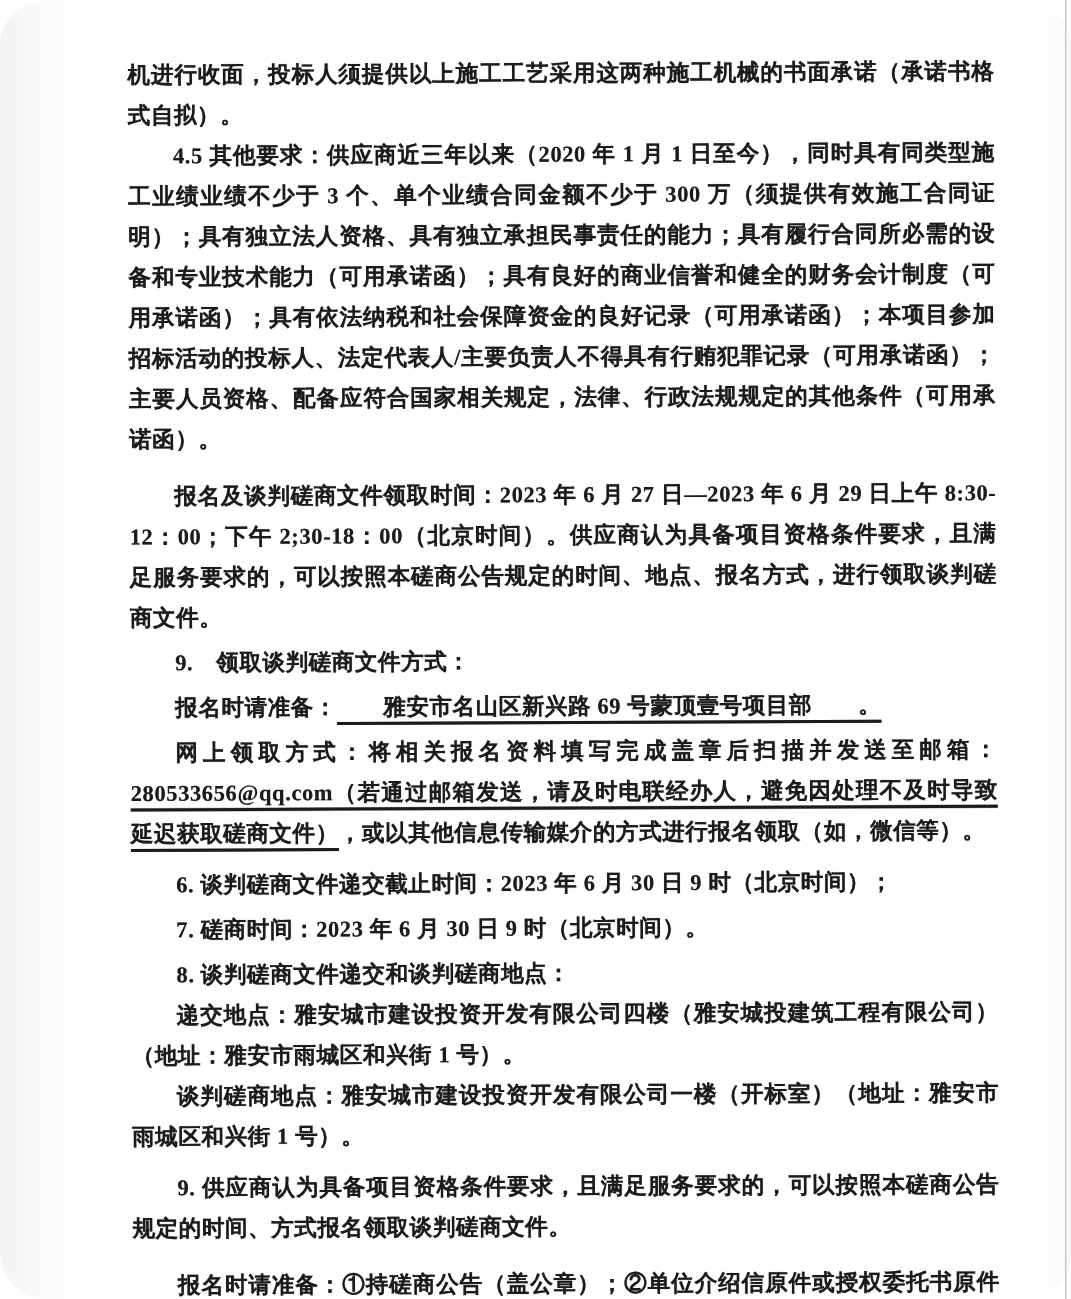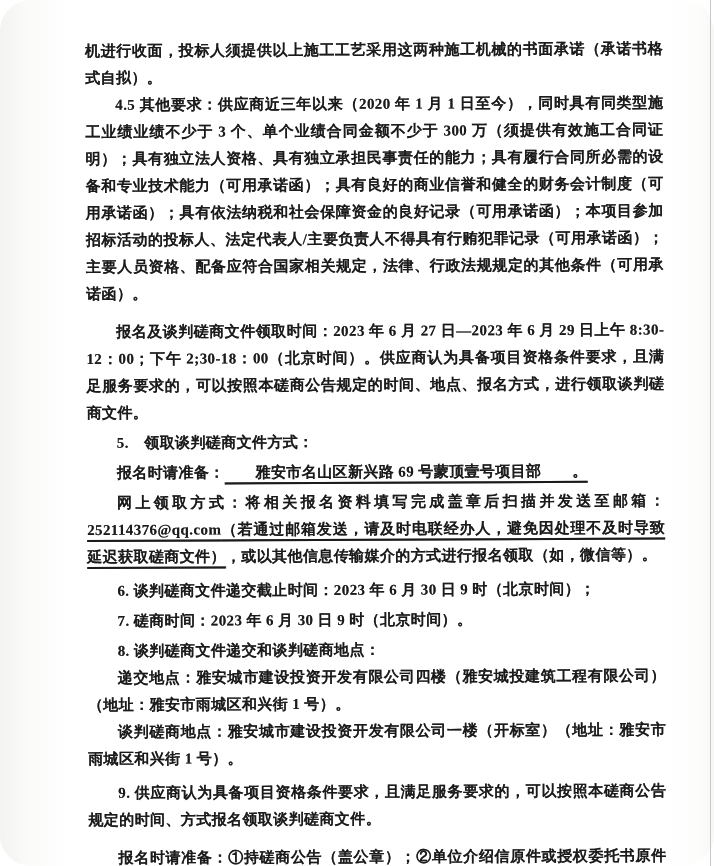--- a/index.html
+++ b/index.html
@@ -66,25 +66,25 @@
 <div class="photo">
   <div class="sheet">
     <div class="doc">
 
       <p><span>机进行收面，投标人须提供以上施工工艺采用这两种施工机械的书面承诺（承诺书格式自拟）。</span></p>
 
       <p class="indent"><span>4.5 其他要求：供应商近三年以来（2020 年 1 月 1 日至今），同时具有同类型施工业绩业绩不少于 3 个、单个业绩合同金额不少于 300 万（须提供有效施工合同证明）；具有独立法人资格、具有独立承担民事责任的能力；具有履行合同所必需的设备和专业技术能力（可用承诺函）；具有良好的商业信誉和健全的财务会计制度（可用承诺函）；具有依法纳税和社会保障资金的良好记录（可用承诺函）；本项目参加招标活动的投标人、法定代表人/主要负责人不得具有行贿犯罪记录（可用承诺函）；主要人员资格、配备应符合国家相关规定，法律、行政法规规定的其他条件（可用承诺函）。</span></p>
 
       <p class="indent gap-lg"><span>报名及谈判磋商文件领取时间：2023 年 6 月 27 日—2023 年 6 月 29 日上午 8:30-12：00；下午 2;30-18：00（北京时间）。供应商认为具备项目资格条件要求，且满足服务要求的，可以按照本磋商公告规定的时间、地点、报名方式，进行领取谈判磋商文件。</span></p>
 
-      <p class="indent gap-sm"><span>5.　领取谈判磋商文件方式：</span></p>
+      <p class="indent gap-sm"><span>9.　领取谈判磋商文件方式：</span></p>
 
       <p class="indent gap-sm"><span>报名时请准备：</span><span class="u">　　雅安市名山区新兴路 69 号蒙顶壹号项目部　　。</span></p>
 
-      <p class="indent gap-sm"><span>网上领取方式：将相关报名资料填写完成盖章后扫描并发送至邮箱：</span><span class="u"> 252114376@qq.com</span><span class="u">（若通过邮箱发送，请及时电联经办人，避免因处理不及时导致延迟获取磋商文件）</span><span>，或以其他信息传输媒介的方式进行报名领取（如，微信等）。</span></p>
+      <p class="indent gap-sm"><span>网上领取方式：将相关报名资料填写完成盖章后扫描并发送至邮箱：</span><span class="u"> 280533656@qq.com</span><span class="u">（若通过邮箱发送，请及时电联经办人，避免因处理不及时导致延迟获取磋商文件）</span><span>，或以其他信息传输媒介的方式进行报名领取（如，微信等）。</span></p>
 
       <p class="indent gap-md"><span>6. 谈判磋商文件递交截止时间：2023 年 6 月 30 日 9 时（北京时间）；</span></p>
 
       <p class="indent gap-sm"><span>7. 磋商时间：2023 年 6 月 30 日 9 时（北京时间）。</span></p>
 
       <p class="indent gap-sm"><span>8. 谈判磋商文件递交和谈判磋商地点：</span></p>
 
       <p class="indent"><span>递交地点：雅安城市建设投资开发有限公司四楼（雅安城投建筑工程有限公司）（地址：雅安市雨城区和兴街 1 号）。</span></p>
 
       <p class="indent"><span>谈判磋商地点：雅安城市建设投资开发有限公司一楼（开标室）（地址：雅安市雨城区和兴街 1 号）。</span></p>

